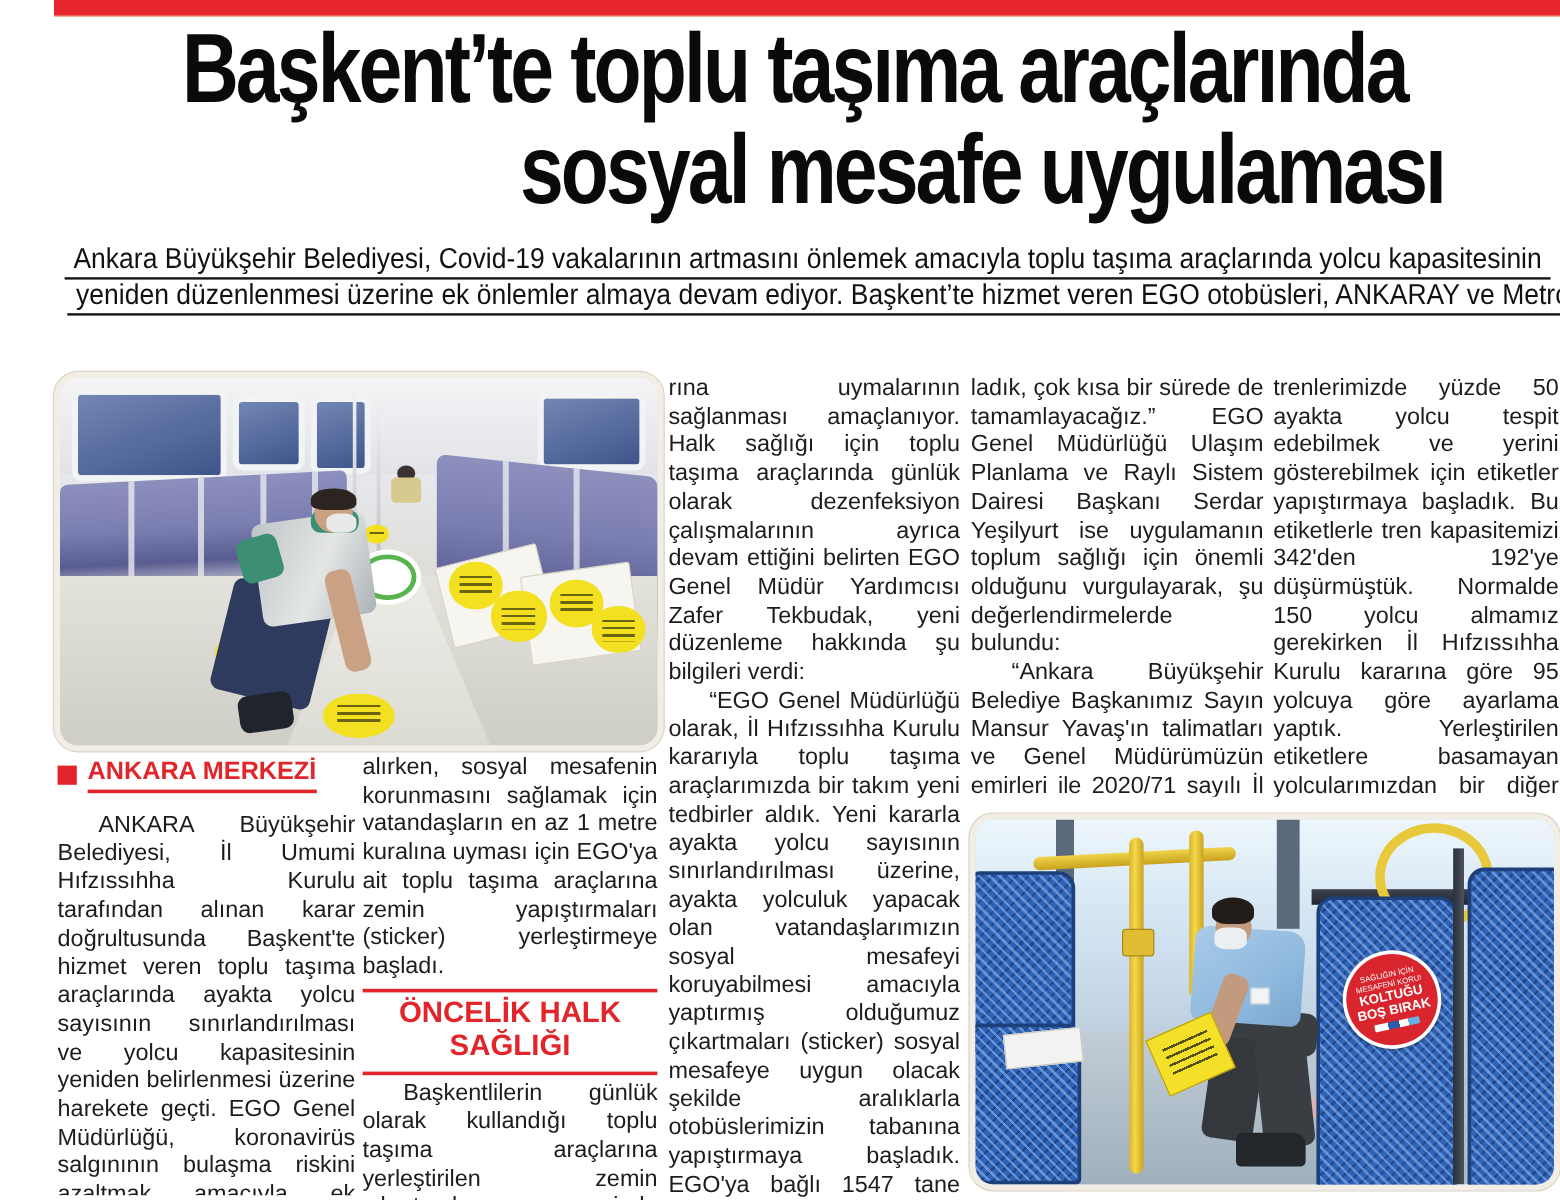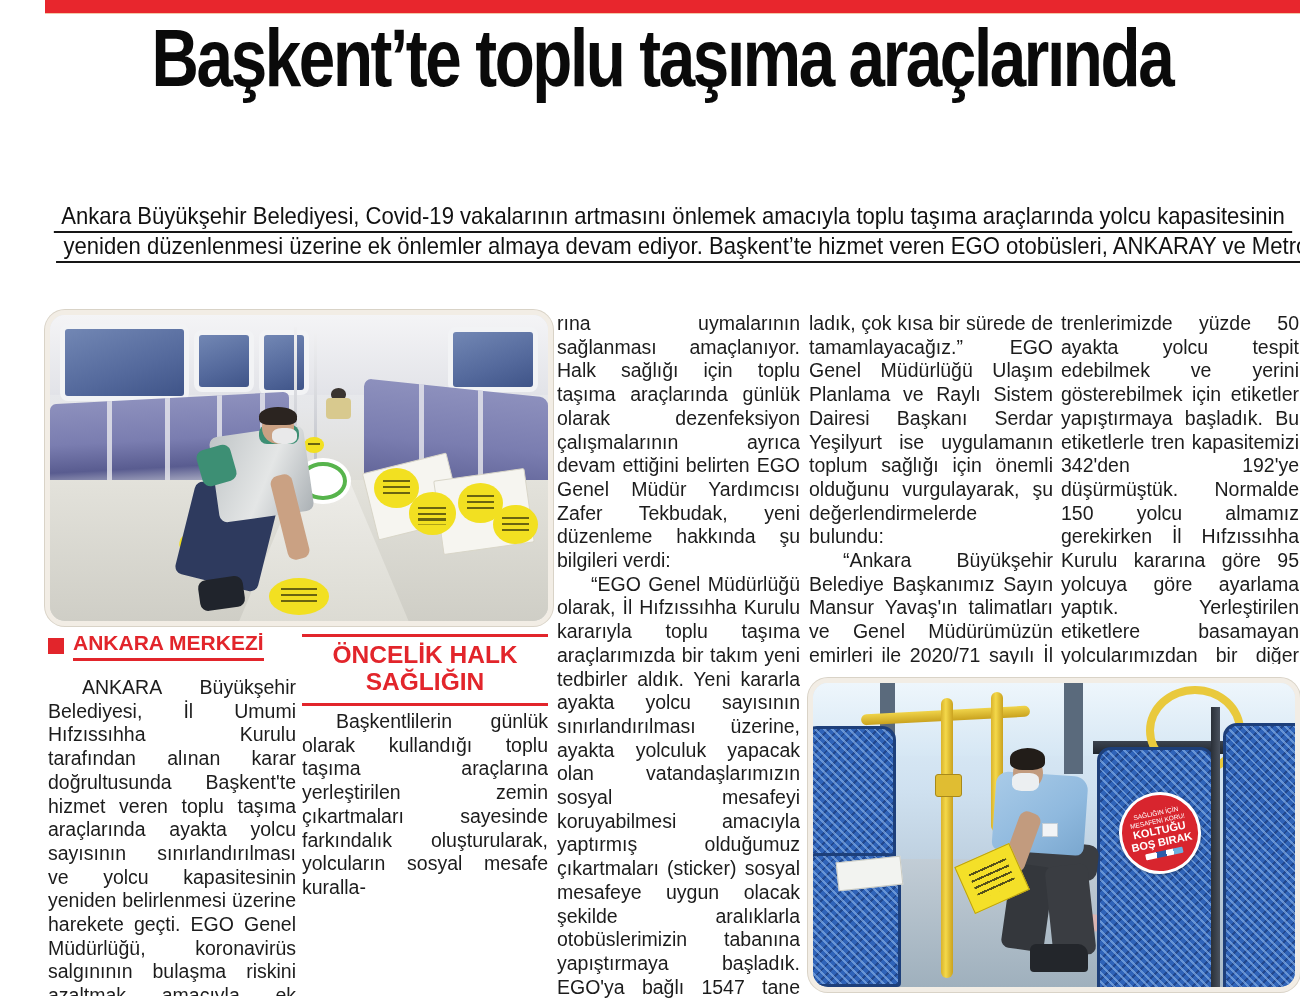--- a/index.html
+++ b/index.html
@@ -76,20 +76,21 @@
 </style>
 </head>
 <body>
 
 <div class="page">
 
   <div class="topbar"></div>
 
   <div class="headline">
     <div class="hl-line"><span>Başkent’te toplu taşıma araçlarında</span></div>
+    <div class="hl-line"><span>sosyal mesafe uygulaması</span></div>
   </div>
 
   <div class="subhead">
     <div class="sub-line"><span>Ankara Büyükşehir Belediyesi, Covid-19 vakalarının artmasını önlemek amacıyla toplu taşıma araçlarında yolcu kapasitesinin</span></div>
     <div class="sub-line"><span>yeniden düzenlenmesi üzerine ek önlemler almaya devam ediyor. Başkent’te hizmet veren EGO otobüsleri, ANKARAY ve Metro’da</span></div>
   </div>
 
   <div class="photo" style="left:45px;top:310px;width:498px;height:306px;">
     <div class="m-bg"></div>
     <div class="m-ceil"></div>
@@ -142,21 +143,22 @@
     <div class="bullet"></div>
     <div class="byline-text">ANKARA MERKEZİ</div>
   </div>
 
   <div class="col" style="left:48px;top:676px;width:248px;height:320px;">
     <p class="ind"><span class="lead">ANKARA</span>
       <span>Büyükşehir Belediyesi, İl Umumi Hıfzıssıhha Kurulu tarafından alınan karar doğrultusunda Başkent'te hizmet veren toplu taşıma araçlarında ayakta yolcu sayısının sınırlandırılması ve yolcu kapasitesinin yeniden belirlenmesi üzerine harekete geçti. EGO Genel Müdürlüğü, koronavirüs salgınının bulaşma riskini azaltmak amacıyla ek önlemler</span></p>
   </div>
 
   <div class="col" style="left:302px;top:628px;width:246px;height:372px;">
-    <div class="sect">ÖNCELİK HALK SAĞLIĞIN</div>
+    <p><span>alırken, sosyal mesafenin korunmasını sağlamak için vatandaşların en az 1 metre kuralına uyması için EGO'ya ait toplu taşıma araçlarına zemin yapıştırmaları (sticker) yerleştirmeye başladı.</span></p>
+    <div class="sect">ÖNCELİK HALK SAĞLIĞI</div>
     <p class="ind"><span>Başkentlilerin günlük olarak kullandığı toplu taşıma araçlarına yerleştirilen zemin çıkartmaları sayesinde farkındalık oluşturularak, yolcuların sosyal mesafe kuralla-</span></p>
   </div>
 
   <div class="col" style="left:557px;top:312px;width:243px;height:690px;">
     <p><span>rına uymalarının sağlanması amaçlanıyor.  Halk sağlığı için toplu taşıma araçlarında günlük olarak dezenfeksiyon çalışmalarının ayrıca devam ettiğini belirten EGO Genel Müdür Yardımcısı Zafer Tekbudak, yeni düzenleme hakkında şu bilgileri verdi:</span></p>
     <p class="ind"><span>“EGO Genel Müdürlüğü olarak, İl Hıfzıssıhha Kurulu kararıyla toplu taşıma araçlarımızda bir takım yeni tedbirler aldık. Yeni kararla ayakta yolcu sayısının sınırlandırılması üzerine, ayakta yolculuk yapacak olan vatandaşlarımızın sosyal mesafeyi koruyabilmesi amacıyla yaptırmış olduğumuz çıkartmaları (sticker) sosyal mesafeye uygun olacak şekilde aralıklarla otobüslerimizin tabanına yapıştırmaya başladık. EGO'ya bağlı 1547 tane otobüsümüzün tamamına sosyal mesafeyi koruyacak şekilde stickerları yapıştırmaya baş-</span></p>
   </div>
 
   <div class="col" style="left:809px;top:312px;width:244px;height:352px;">
     <p><span>ladık, çok kısa bir sürede de tamamlayacağız.” EGO Genel Müdürlüğü Ulaşım Planlama ve Raylı Sistem Dairesi Başkanı Serdar Yeşilyurt ise uygulamanın toplum sağlığı için önemli olduğunu vurgulayarak, şu değerlendirmelerde bulundu:</span></p>

